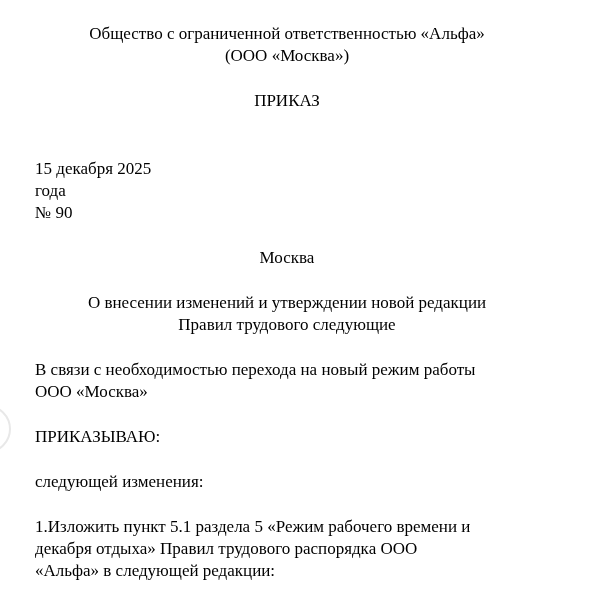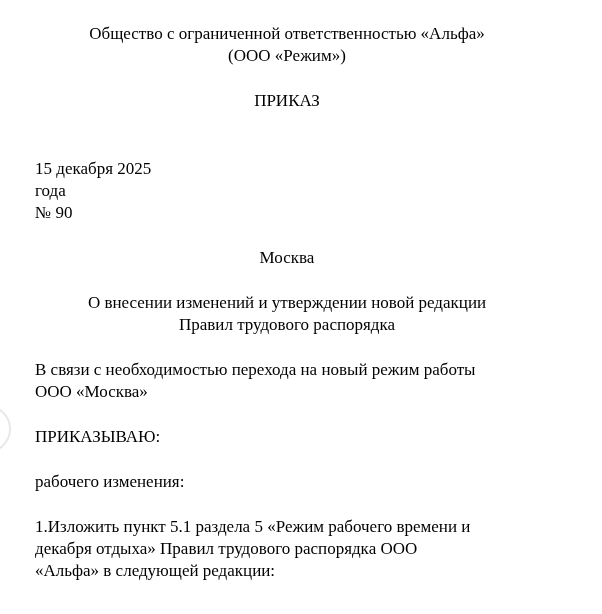--- a/index.html
+++ b/index.html
@@ -39,55 +39,55 @@
 </head>
 <body>
 
 <div class="page" style="color: rgb(0, 0, 0); background: rgb(255, 255, 255);">
   <div class="edge-circle" style="border-color: rgb(232, 232, 232);"></div>
 
   <div class="doc">
 
     <div class="para center">
       <div class="line">Общество с ограниченной ответственностью «Альфа»</div>
-      <div class="line">(ООО «Режим»)</div>
+      <div class="line">(ООО «Москва»)</div>
     </div>
 
     <div class="para center">
       <div class="line">ПРИКАЗ</div>
     </div>
 
     <div class="para gap2" style="margin:0 0 46px 0; height:0;"></div>
 
     <div class="para gap2">
       <div class="line">15 декабря 2025</div>
       <div class="line">года</div>
       <div class="line">№ 90</div>
     </div>
 
     <div class="para center">
       <div class="line">Москва</div>
     </div>
 
     <div class="para center">
       <div class="line">О внесении изменений и утверждении новой редакции</div>
-      <div class="line">Правил трудового распорядка</div>
+      <div class="line">Правил трудового следующие</div>
     </div>
 
     <div class="para">
       <div class="line">В связи с необходимостью перехода на новый режим работы</div>
       <div class="line">ООО «Москва»</div>
     </div>
 
     <div class="para">
       <div class="line">ПРИКАЗЫВАЮ:</div>
     </div>
 
     <div class="para">
-      <div class="line">рабочего изменения:</div>
+      <div class="line">следующей изменения:</div>
     </div>
 
     <div class="para last">
       <div class="line">1.Изложить пункт 5.1 раздела 5 «Режим рабочего времени и</div>
       <div class="line">декабря отдыха» Правил трудового распорядка ООО</div>
       <div class="line">«Альфа» в следующей редакции:</div>
     </div>
 
   </div>
 </div>

